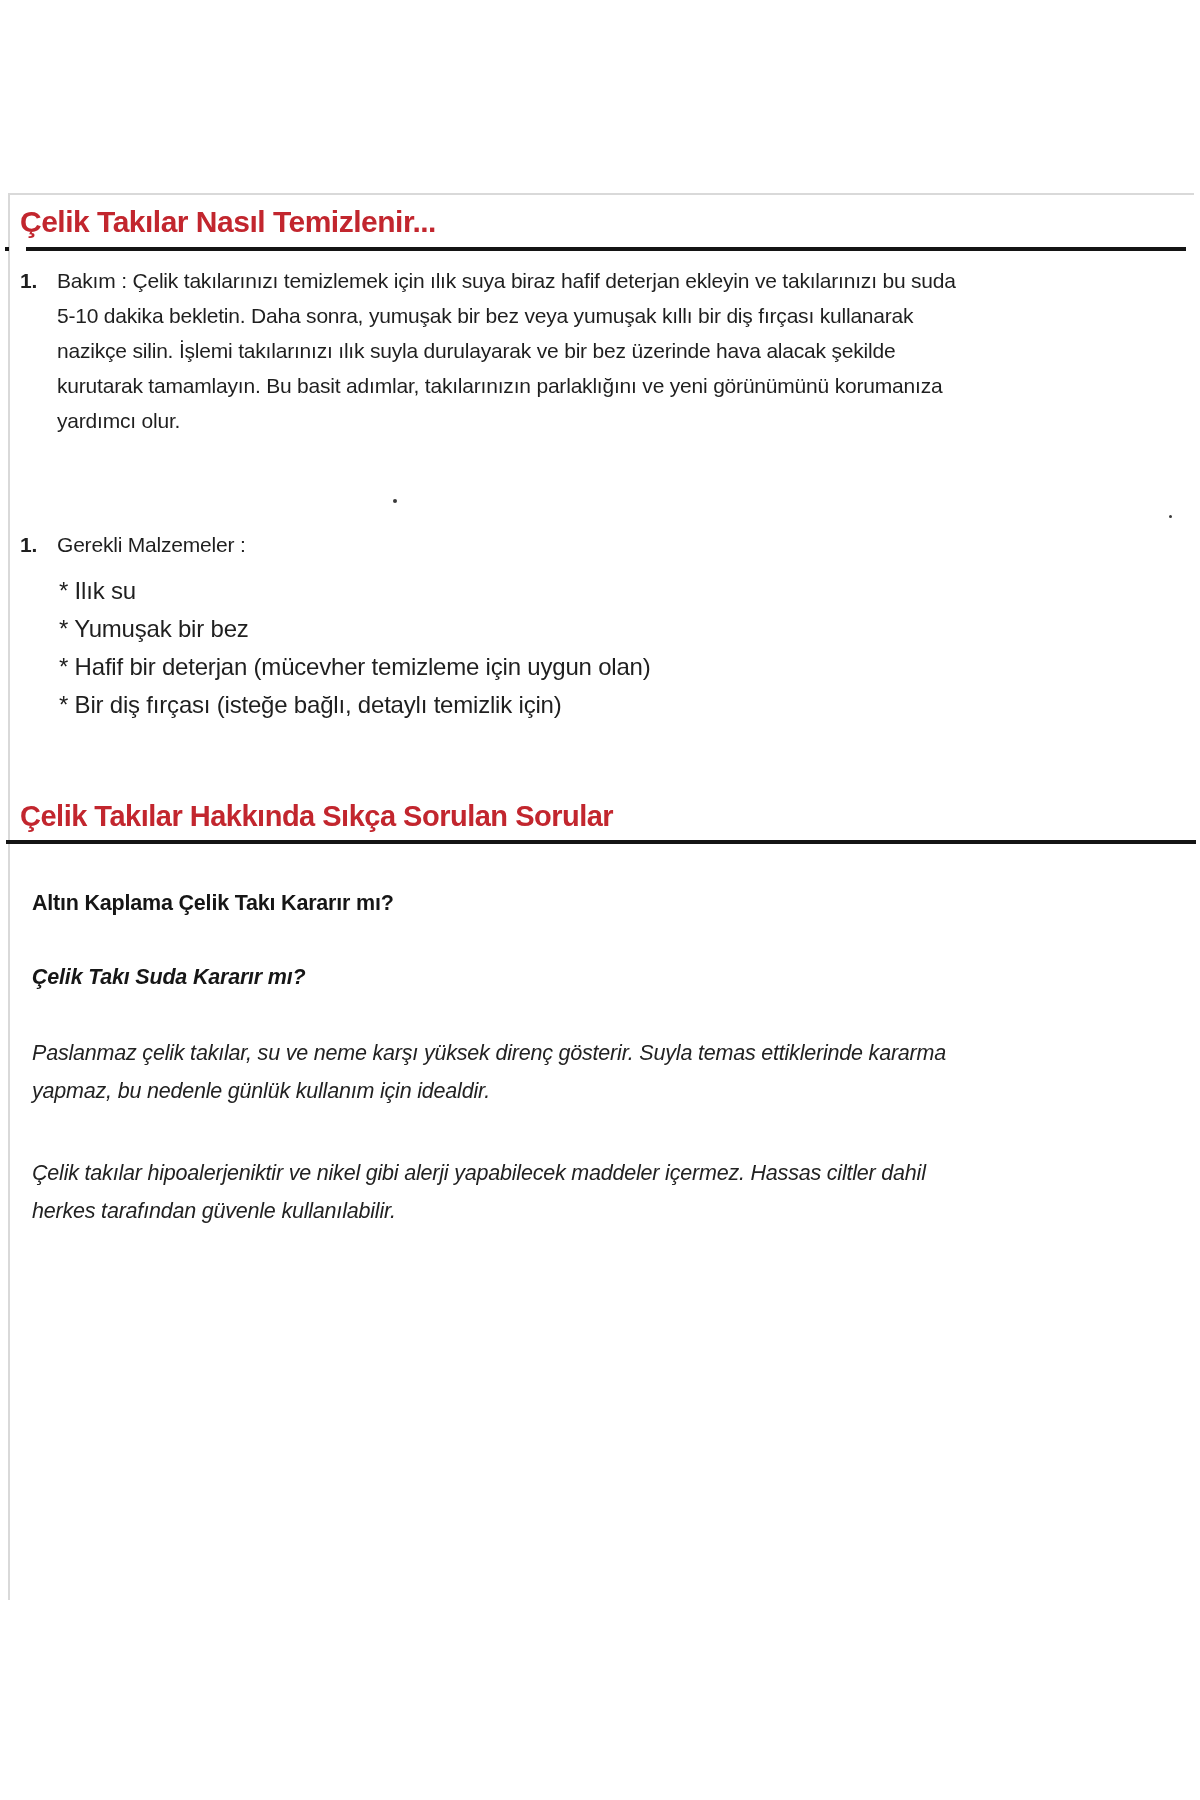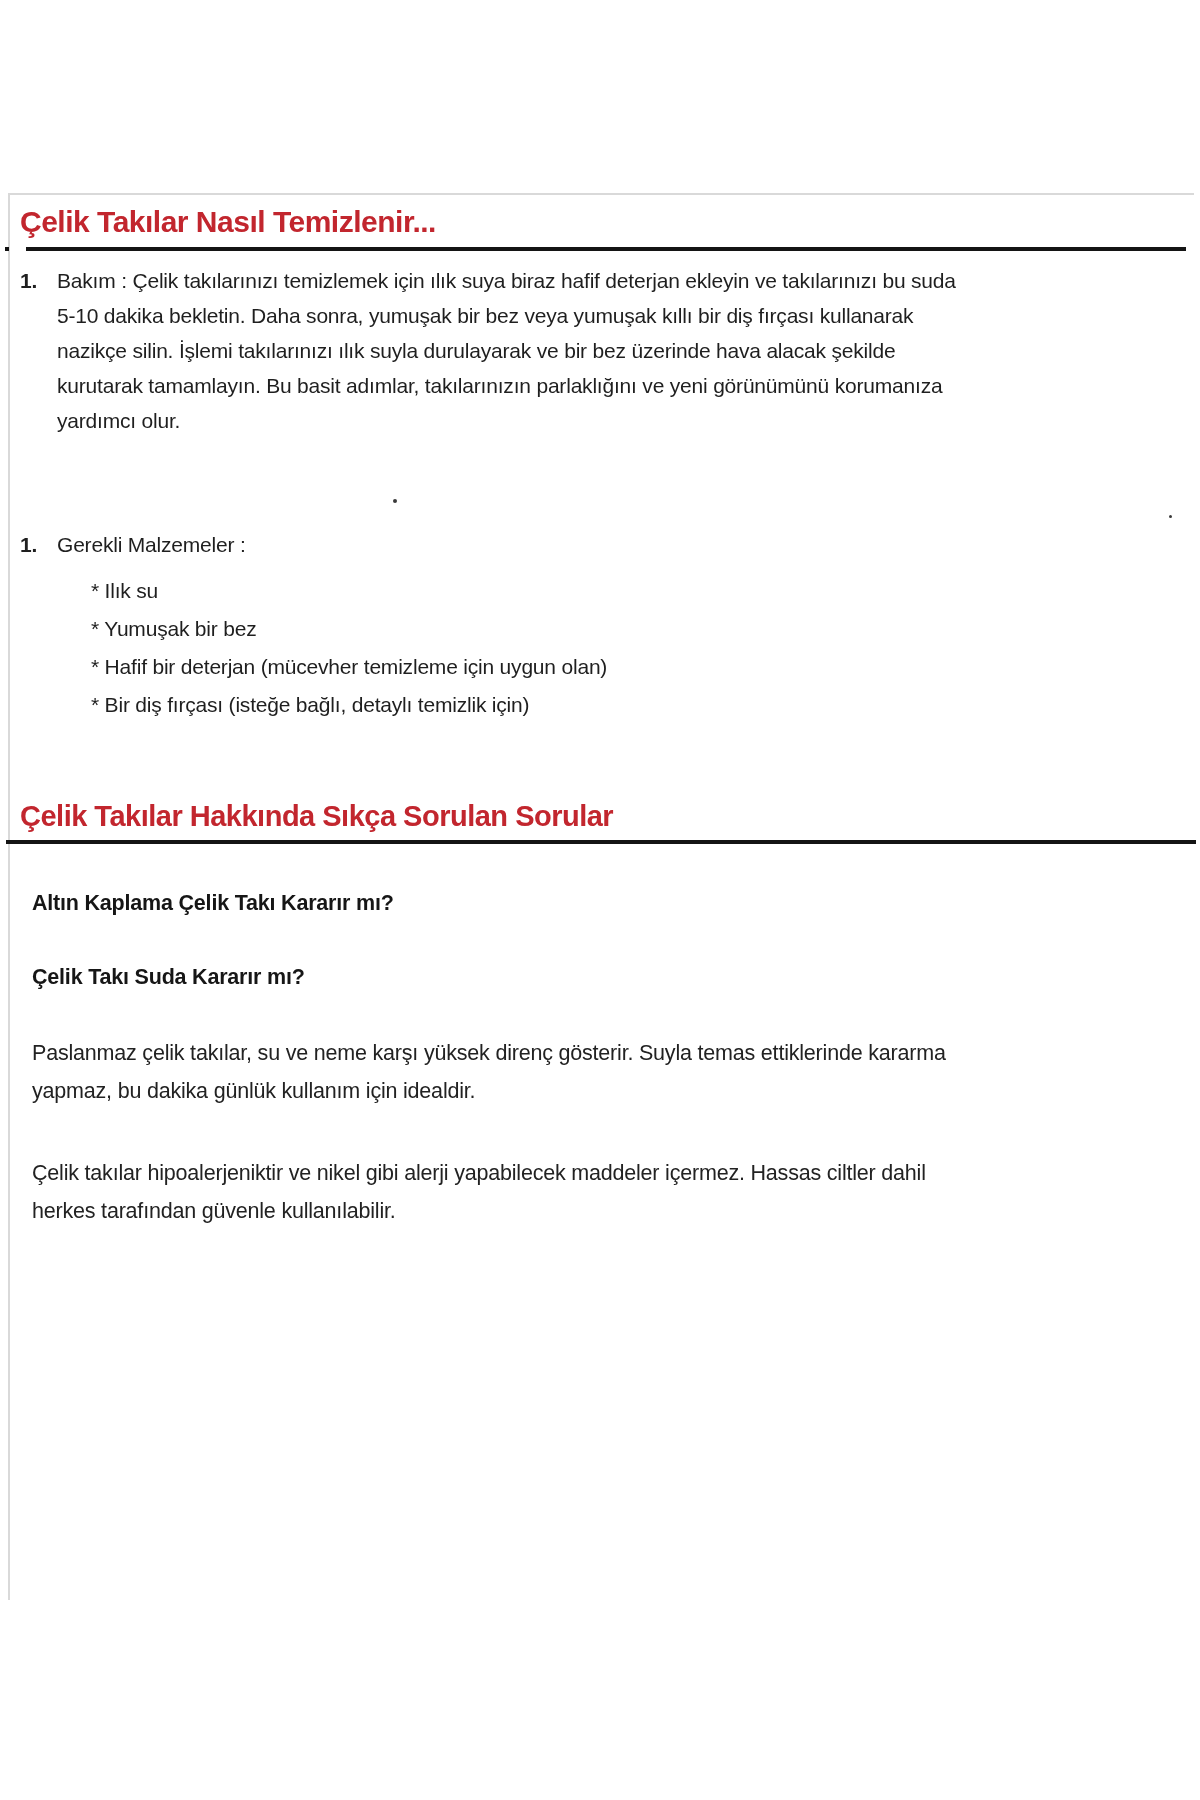--- a/index.html
+++ b/index.html
@@ -33,28 +33,27 @@
   }
   .num-para .num {
     position:absolute; left:10px; top:0; font-weight:bold;
   }
   .bold-label { font-weight:normal; }
   .pre { white-space:pre-line; }
 
   #care-paragraph { margin-top:12px; }
   #materials-heading { margin-top:92px; line-height:30px; }
   #materials-list {
-    margin-top:12px; padding-left:73px;
-    font-size:21px; line-height:38px; letter-spacing:-0.2px;
+    margin-top:12px; padding-left:49px;
+    font-size:24px; line-height:38px; letter-spacing:-0.2px;
     white-space:pre-line;
-    margin-left:8px;
   }
 
   #faq-list { margin-top:44px; padding-left:22px; padding-bottom:30px; }
-  .faq-item + .faq-item { margin-top:44px; }
+  .faq-item + .faq-item { margin-top:44px;font-style:italic; }
   .faq-question {
     font-weight:bold; font-size:21.5px; line-height:30px; letter-spacing:-0.2px; color:#161616;
   }
   .faq-answer {
     font-size:21.5px; line-height:38px; letter-spacing:-0.2px; color:#222222;
     margin-top:42px; white-space:pre-line;
   }
 
   .stray-dot { position:absolute; background:#3a3a3a; border-radius:50%; }
   #stray-dot-rule { left:5px;  top:247px; width:4px; height:4px; background:#111; border-radius:0; }
@@ -92,21 +91,21 @@
 
   <div id="faq-list">
 
     <div class="faq-item">
       <div class="faq-question">Altın Kaplama Çelik Takı Kararır mı?</div>
     </div>
 
     <div class="faq-item">
       <div class="faq-question">Çelik Takı Suda Kararır mı?</div>
       <div class="faq-answer">Paslanmaz çelik takılar, su ve neme karşı yüksek direnç gösterir. Suyla temas ettiklerinde kararma
-yapmaz, bu dakika günlük kullanım için idealdir.</div>
+yapmaz, bu nedenle günlük kullanım için idealdir.</div>
     </div>
 
     <div class="faq-item">
       <div class="faq-answer">Çelik takılar hipoalerjeniktir ve nikel gibi alerji yapabilecek maddeler içermez. Hassas ciltler dahil
 herkes tarafından güvenle kullanılabilir.</div>
     </div>
 
 
   </div>
 </div>

